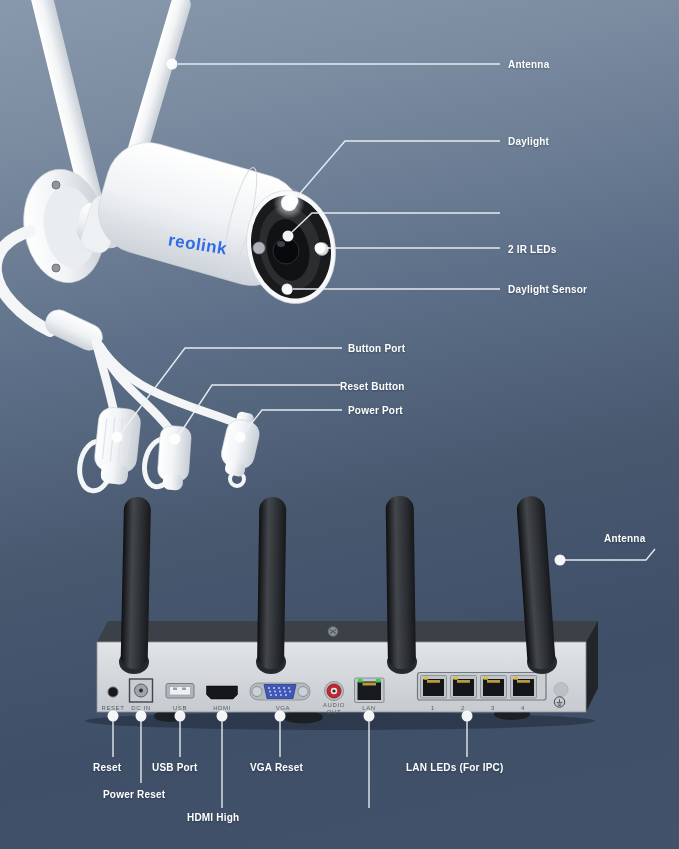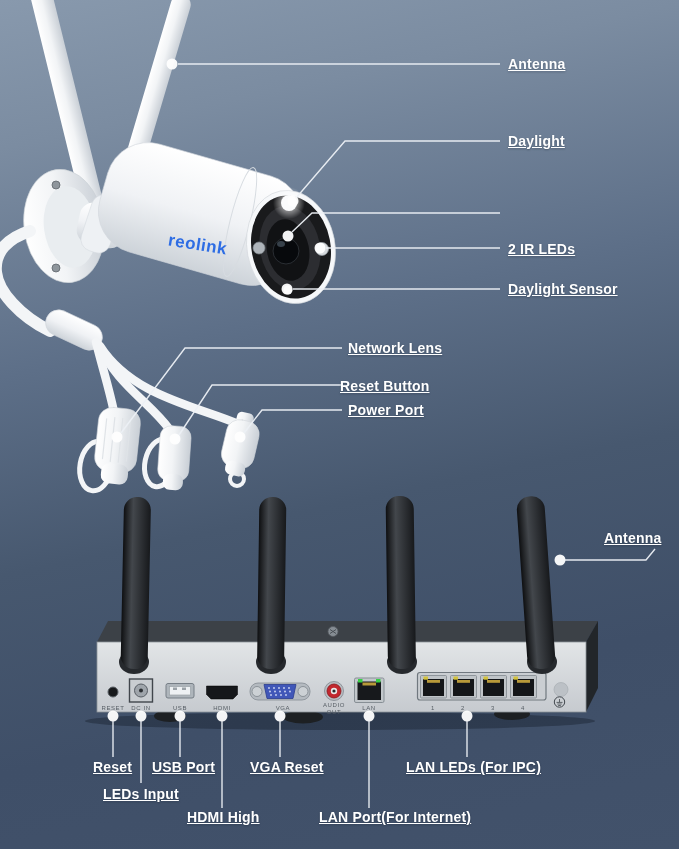--- a/index.html
+++ b/index.html
@@ -3,22 +3,22 @@
 <meta charset="utf-8">
 <style>
   html,body{margin:0;padding:0;background:#2e3c52;}
   .stage{
     position:relative;width:679px;height:849px;overflow:hidden;
     font-family:"Liberation Sans",sans-serif;
     background:linear-gradient(168deg,#8899ad 0%,#7b8ca1 15%,#5d6f88 38%,#47586f 58%,#3f4f68 78%,#42526b 100%);
   }
   svg{position:absolute;left:0;top:0;}
   .lbl{
-    position:absolute;color:#fff;font-weight:700;font-size:14px;line-height:17px;
-    letter-spacing:.2px;white-space:nowrap;text-shadow:0 1px 2px rgba(10,20,35,.35);text-decoration:underline;
+    position:absolute;color:#fff;font-weight:700;font-size:10px;line-height:17px;
+    letter-spacing:.2px;white-space:nowrap;text-shadow:0 1px 2px rgba(10,20,35,.35);
   }
   .micro{font-size:6px;fill:#575e65;letter-spacing:.6px;}
 </style>
 </head>
 <body>
 
 <div class="stage">
 
 <svg width="679" height="849" viewBox="0 0 679 849">
   <defs>
@@ -300,26 +300,25 @@
           <line x1="467" y1="716" x2="467" y2="757"></line>
           <circle cx="467" cy="716" r="5.5" fill="#ffffff" stroke="none"></circle>
         </g>
   </g>
 </svg>
 
 <div class="lbl" style="left:508px;top:56px">Antenna</div>
 <div class="lbl" style="left:508px;top:133px">Daylight</div>
 <div class="lbl" style="left:508px;top:241px">2 IR LEDs</div>
 <div class="lbl" style="left:508px;top:281px">Daylight Sensor</div>
-<div class="lbl" style="left:348px;top:340px">Network Lens</div>
+<div class="lbl" style="left:348px;top:340px">Button Port</div>
 <div class="lbl" style="left:340px;top:378px">Reset Button</div>
 <div class="lbl" style="left:348px;top:402px">Power Port</div>
 
 <div class="lbl" style="left:604px;top:530px">Antenna</div>
 <div class="lbl" style="left:93px;top:759px">Reset</div>
 <div class="lbl" style="left:152px;top:759px">USB Port</div>
 <div class="lbl" style="left:250px;top:759px">VGA Reset</div>
 <div class="lbl" style="left:406px;top:759px">LAN LEDs (For IPC)</div>
-<div class="lbl" style="left:103px;top:786px">LEDs Input</div>
+<div class="lbl" style="left:103px;top:786px">Power Reset</div>
 <div class="lbl" style="left:187px;top:809px">HDMI High</div>
-<div class="lbl" style="left:319px;top:809px">LAN Port(For Internet)</div>
 
 </div>
 
 </body></html>

